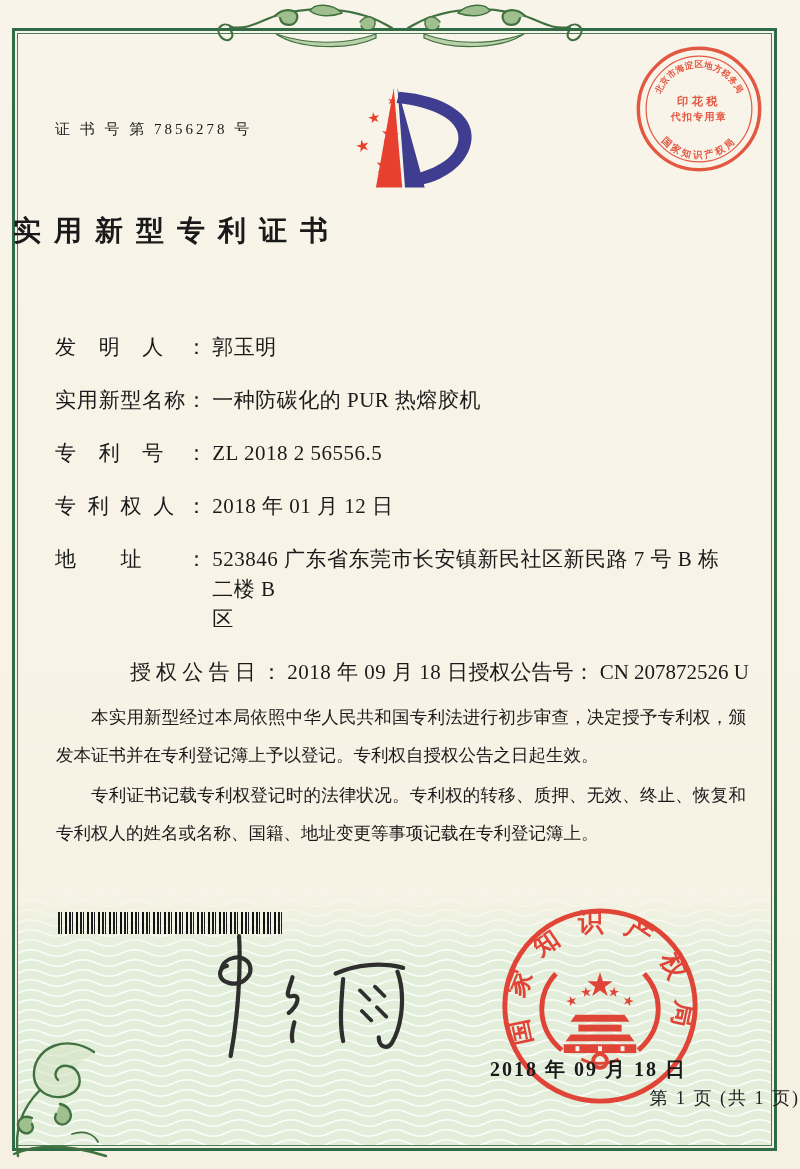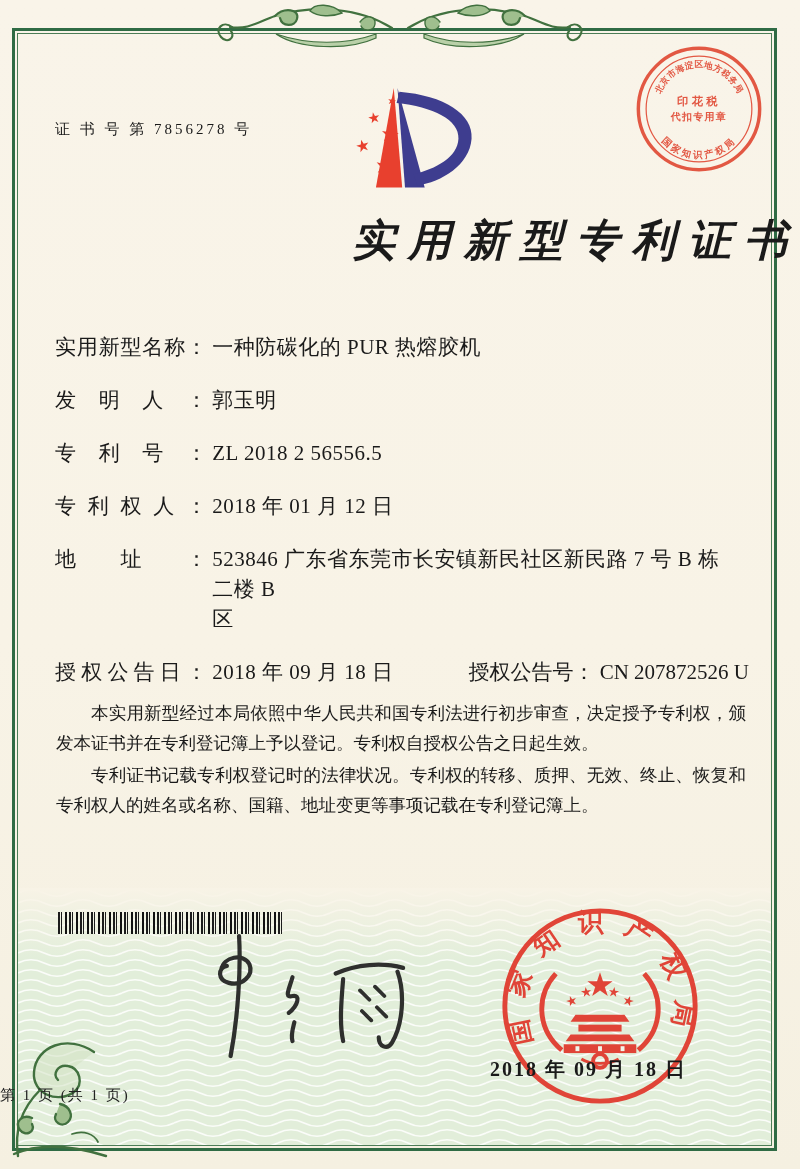--- a/index.html
+++ b/index.html
@@ -14,45 +14,45 @@
     border:3px solid #2f6b44;z-index:2;pointer-events:none;}
   .frame-inner{position:absolute;left:2px;top:2px;right:2px;bottom:2px;
     border:1px solid #4c7d57;}
   
   .band{position:absolute;left:18px;top:888px;z-index:0;}
   .bandfade{position:absolute;left:18px;top:888px;width:753px;height:72px;z-index:1;
     background:linear-gradient(180deg,#f8f3e6 0%,rgba(248,243,230,0) 100%);}
   .cert-number{position:absolute;left:55px;top:120px;font-size:15px;letter-spacing:3px;z-index:3;}
   .logo{position:absolute;left:330px;top:80px;z-index:3;}
   .tax-stamp{position:absolute;left:634px;top:44px;z-index:3;opacity:.92;}
-  .title{position:absolute;left:0;top:212px;width:100%;text-align:right;
-    font-size:43px;font-weight:bold;letter-spacing:13px;text-indent:13px;z-index:3;font-style:italic;}
+  .title{position:absolute;left:0;top:212px;width:100%;text-align:left;
+    font-size:28px;font-weight:bold;letter-spacing:13px;text-indent:13px;z-index:3;}
   .fields{position:absolute;left:55px;top:332px;width:694px;font-size:21px;z-index:3;}
   .frow{margin-bottom:23px;line-height:30px;}
   .flabel{display:inline-block;width:152px;text-align:justify;text-align-last:justify;
     vertical-align:top;}
   .fvalue{display:inline-block;vertical-align:top;max-width:520px;white-space:pre-line;
     letter-spacing:0.5px;}
-  .frow-last{display:flex;justify-content:space-between;margin-bottom:0;line-height:30px;}
+  .frow-last{display:flex;justify-content:flex-end;margin-bottom:0;line-height:30px;margin-left:24px;}
   .body-text{position:absolute;left:56px;top:698px;width:690px;font-size:17.5px;
-    line-height:30px;text-align:justify;z-index:3;}
+    line-height:38px;text-align:justify;z-index:3;}
   .body-text p{margin:0 0 2px 0;text-indent:2em;}
   .barcode{position:absolute;left:58px;top:912px;width:226px;height:22px;z-index:3;
     background:repeating-linear-gradient(90deg,
       #1c1c1c 0px,#1c1c1c 2px,transparent 2px,transparent 3px,
       #1c1c1c 3px,#1c1c1c 4px,transparent 4px,transparent 7px,
       #111 7px,#111 9px,transparent 9px,transparent 11px);}
   .director{position:absolute;left:58px;top:980px;font-size:21px;letter-spacing:5px;
     line-height:42px;z-index:4;}
   .signature{position:absolute;left:195px;top:930px;z-index:4;}
   .office-seal{position:absolute;left:497px;top:903px;z-index:3;opacity:.93;}
   .seal-date{position:absolute;left:490px;top:1056px;font-size:20px;font-weight:600;
     letter-spacing:2px;z-index:5;}
-  .page-footer{position:absolute;left:0;top:1086px;width:100%;text-align:left;
-    font-size:15px;letter-spacing:2px;z-index:4;color:#222;}
+  .page-footer{position:absolute;left:0;top:1086px;width:100%;text-align:right;
+    font-size:18px;letter-spacing:2px;z-index:4;color:#222;}
   .ornament-top{position:absolute;left:140px;top:0px;z-index:3;}
   .ornament-bl{position:absolute;left:2px;top:1038px;z-index:3;}
 </style>
 </head>
 <body>
 
 <div class="page">
 
   <svg class="band" width="753" height="258" aria-hidden="true">
     <defs>
@@ -135,26 +135,26 @@
     <text x="75" y="88" font-size="11.5" fill="#e14b36" letter-spacing="1.5" text-anchor="middle" font-weight="bold">代扣专用章</text>
     <text font-size="11" fill="#e14b36" letter-spacing="3" font-weight="bold">
       <textPath href="#taxBot" startOffset="50%" text-anchor="middle">国家知识产权局</textPath>
     </text>
   </svg>
 
   <div class="title">实用新型专利证书</div>
 
   <div class="fields">
     <div class="frow">
+      <span class="flabel">发明人：</span>
+      <span class="fvalue">郭玉明</span>
+    </div>
+    <div class="frow">
       <span class="flabel">实用新型名称：</span>
       <span class="fvalue">一种防碳化的 PUR 热熔胶机</span>
-    </div>
-    <div class="frow">
-      <span class="flabel">发明人：</span>
-      <span class="fvalue">郭玉明</span>
     </div>
     <div class="frow">
       <span class="flabel">专利号：</span>
       <span class="fvalue">ZL 2018 2 56556.5</span>
     </div>
     <div class="frow">
       <span class="flabel">专利权人：</span>
       <span class="fvalue">2018 年 01 月 12 日</span>
     </div>
     <div class="frow">

